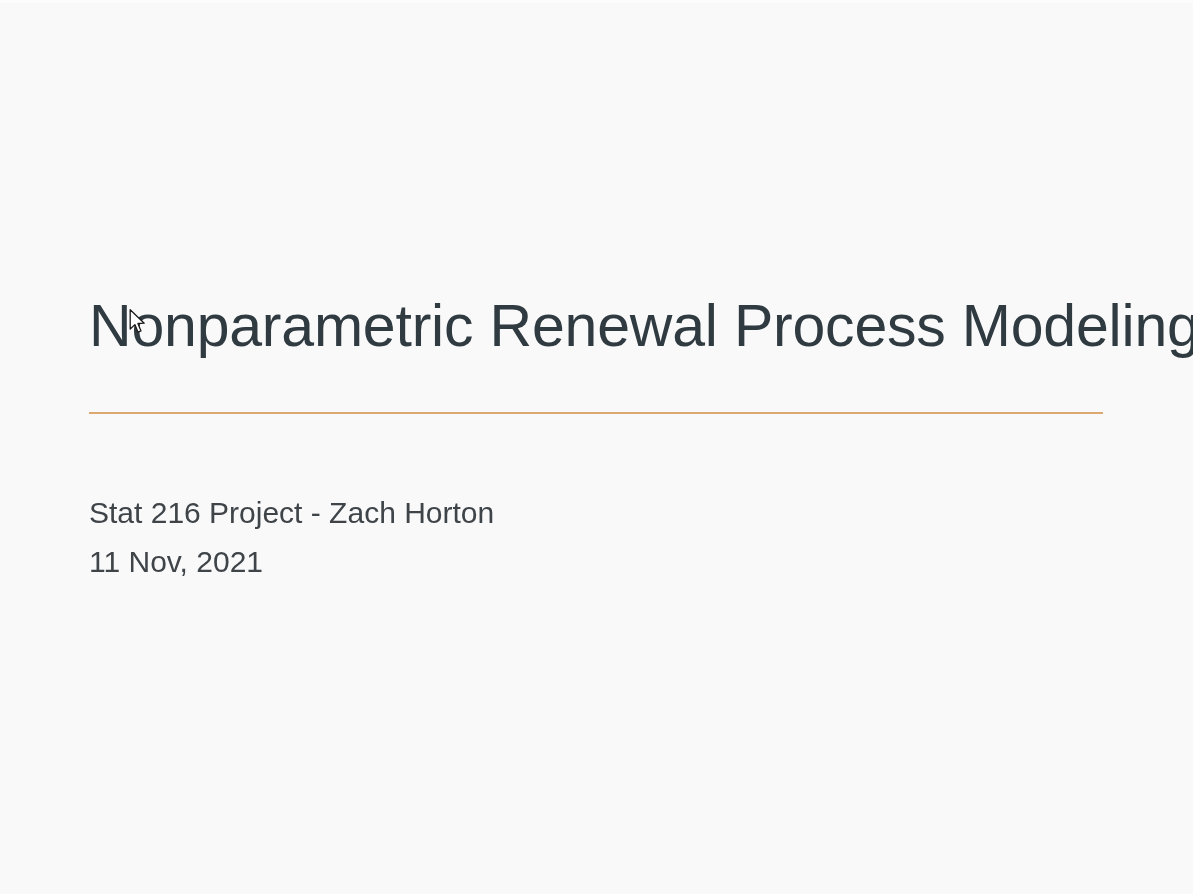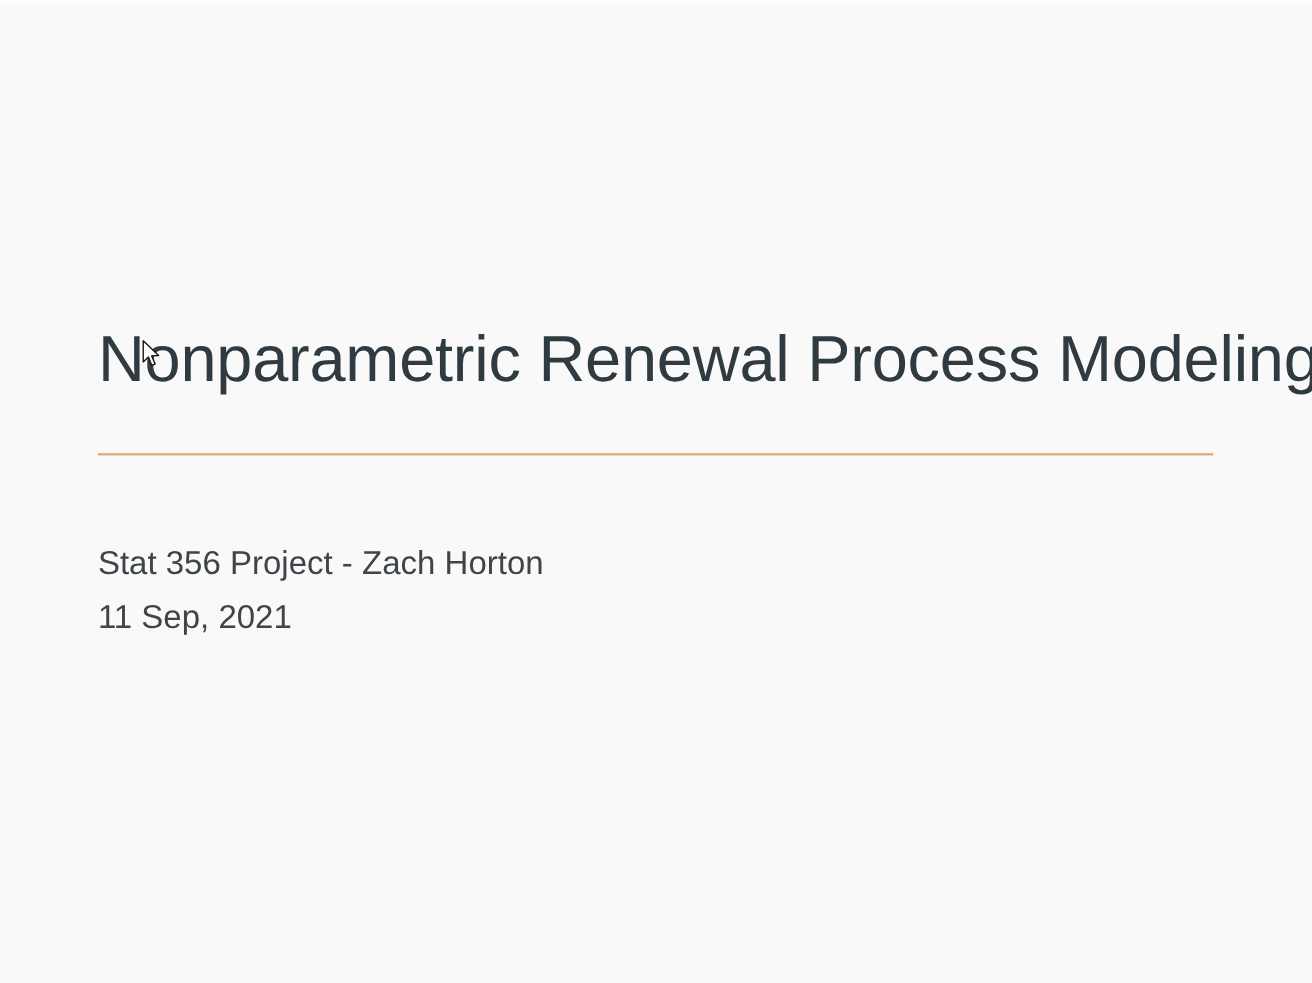--- a/index.html
+++ b/index.html
@@ -112,22 +112,22 @@
 
   <section class="slide">
 
     <div class="title-block">
       <h1 class="slide-title">Nonparametric Renewal Process Modeling</h1>
     </div>
 
     <hr class="title-rule">
 
     <div class="subtitle-block">
-      <p class="subtitle-line">Stat 356 Project - Zach Horton</p>
-      <p class="subtitle-line">11 Sep, 2021</p>
+      <p class="subtitle-line">Stat 216 Project - Zach Horton</p>
+      <p class="subtitle-line">11 Nov, 2021</p>
     </div>
 
   </section>
 
   <div class="cursor-layer">
     <svg class="mouse-cursor" viewBox="0 0 18 26" xmlns="http://www.w3.org/2000/svg">
       <path d="M1.2 0.8 L1.2 20.0 L5.9 15.6 L9.0 23.2 L12.0 21.9 L8.9 14.5 L15.2 14.2 Z" fill="#ffffff" stroke="#1a1a1a" stroke-width="1.3" stroke-linejoin="round"></path>
     </svg>
   </div>
 

